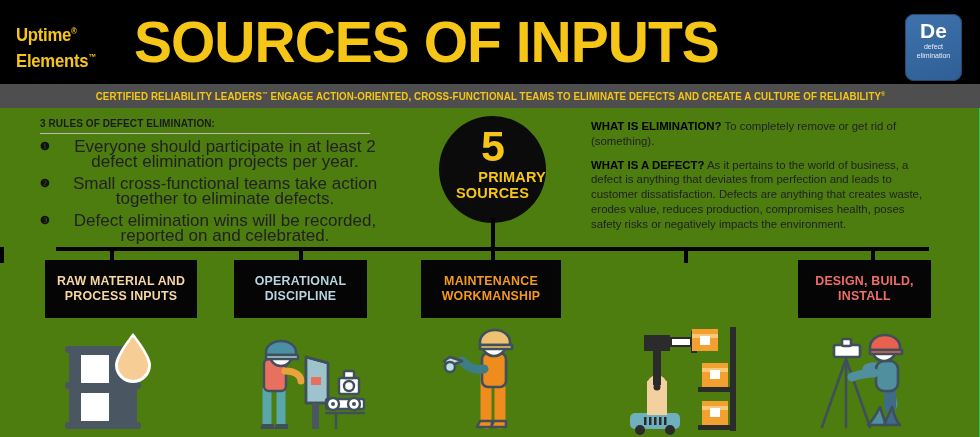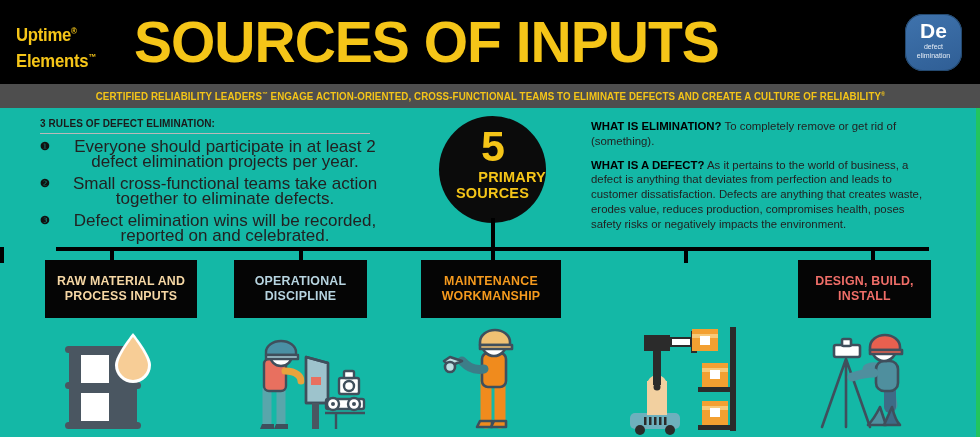--- a/index.html
+++ b/index.html
@@ -2,34 +2,34 @@
 <html><head>
 <meta charset="utf-8">
 <style>
   html,body{margin:0;padding:0;}
   body{
     width:980px;height:437px;overflow:hidden;
     background:#ffffff;
     font-family:"Liberation Sans", sans-serif;
     -webkit-font-smoothing:antialiased;
   }
-  #page{position:relative;width:980px;height:437px;background:#14b8a6;
-        border-right:4px solid #22c55e;box-sizing:border-box;}
+  #page{position:relative;width:980px;height:437px;background:#4d7c0f;
+        border-right:1px solid #22c55e;box-sizing:border-box;}
 
   
   .header{position:absolute;left:0;top:0;width:980px;height:84px;background:#000;}
   .logo{position:absolute;left:16px;top:20px;width:120px;}
   .logo-line{color:#f5c518;font-weight:bold;font-size:19px;line-height:23px;
              letter-spacing:-0.3px;transform:scaleX(.88);transform-origin:left center;
              white-space:nowrap;}
   .logo-line sup{font-size:9px;vertical-align:super;}
   .title{position:absolute;left:134px;top:8px;width:720px;height:68px;
          color:#f5c518;font-weight:bold;font-size:57px;line-height:68px;
          letter-spacing:-1px;white-space:nowrap;transform:scaleX(1.0);}
-  .badge{position:absolute;right:18px;top:14px;width:57px;height:57px;border-radius:18px;
+  .badge{position:absolute;right:18px;top:14px;width:57px;height:67px;border-radius:9px;
          background:linear-gradient(160deg,#3f73ad 0%,#2f5e95 100%);
          box-shadow:0 0 0 1px #24496f inset;}
   .badge-letters{position:absolute;left:0;right:0;top:6px;text-align:center;
                  color:#fff;font-weight:bold;font-size:21px;line-height:22px;}
   .badge-sub{position:absolute;left:0;right:0;top:29px;text-align:center;
              color:#e7eef6;font-size:7px;line-height:8.5px;}
 
   
   .subbar{position:absolute;left:0;top:84px;width:980px;height:24px;background:#4e4e4e;
           display:flex;align-items:center;justify-content:center;}

